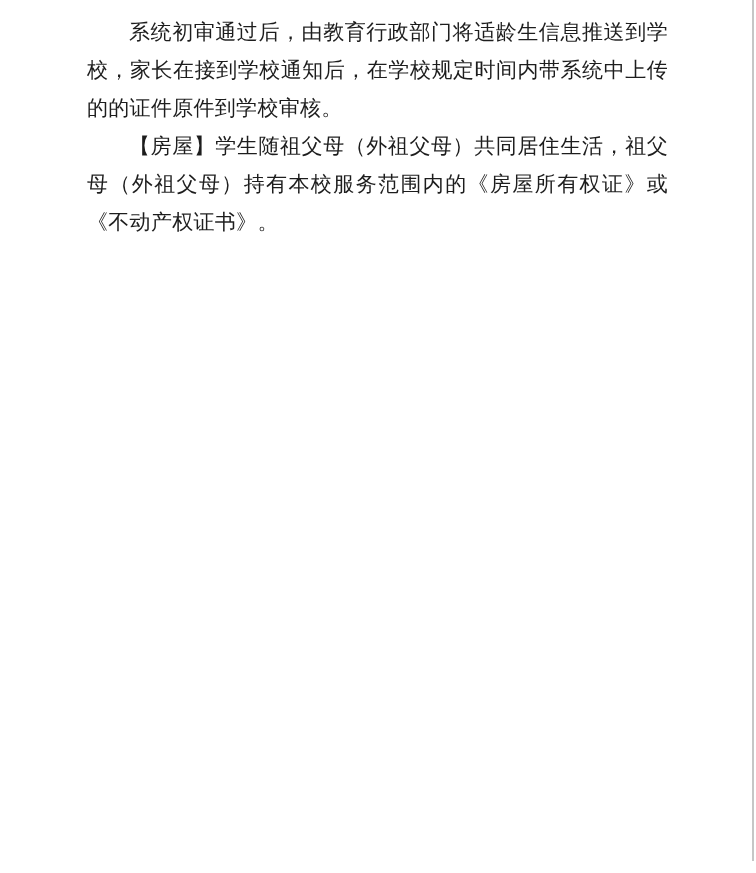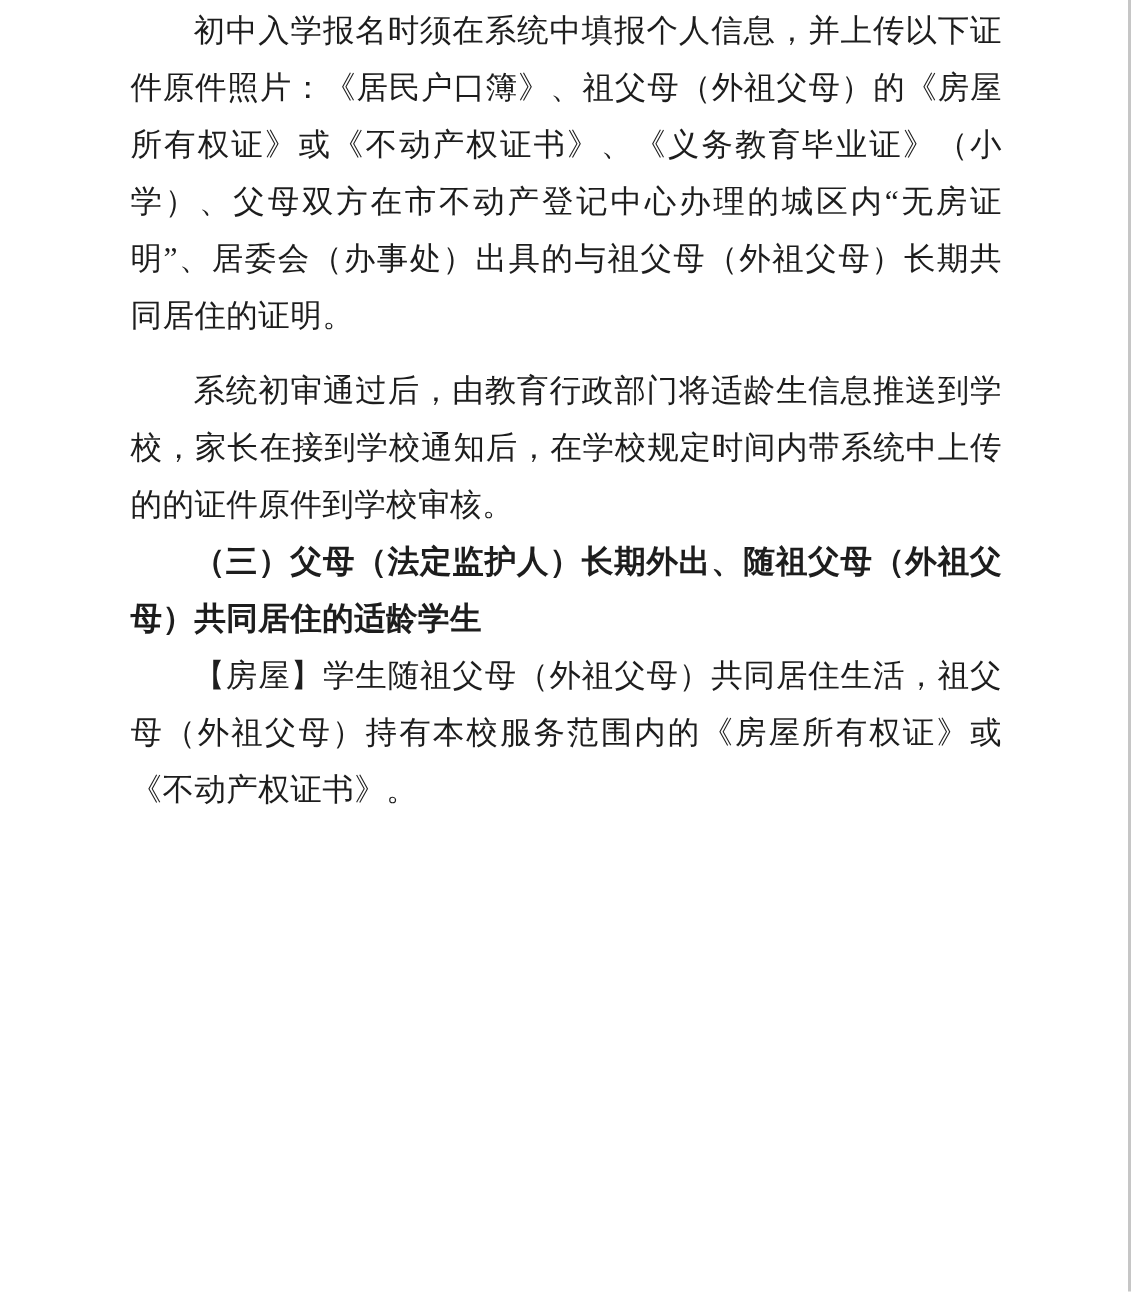--- a/index.html
+++ b/index.html
@@ -41,19 +41,17 @@
     top: 0;
     width: 2px;
     height: 861px;
   }
 </style>
 </head>
 <body>
 
 <div class="page" style="background: rgb(255, 255, 255);">
   <div class="content">
-      <p class="para" style="color: rgb(29, 29, 29);">初中入学报名时须在系统中填报个人信息，并上传以下证件原件照片：《居民户口簿》、祖父母（外祖父母）的《房屋所有权证》或《不动产权证书》、《义务教育毕业证》（小学）、父母双方在市不动产登记中心办理的城区内“无房证明”、居委会（办事处）出具的与祖父母（外祖父母）长期共同居住的证明。</p>
       <p class="para" style="color: rgb(29, 29, 29); margin-top: 12px;">系统初审通过后，由教育行政部门将适龄生信息推送到学校，家长在接到学校通知后，在学校规定时间内带系统中上传的的证件原件到学校审核。</p>
-      <p class="para heading" style="color: rgb(29, 29, 29);">（三）父母（法定监护人）长期外出、随祖父母（外祖父母）共同居住的适龄学生</p>
       <p class="para" style="color: rgb(29, 29, 29);">【房屋】学生随祖父母（外祖父母）共同居住生活，祖父母（外祖父母）持有本校服务范围内的《房屋所有权证》或《不动产权证书》。</p>
     </div>
   <div class="right-border" style="background: rgb(198, 198, 198);"></div>
 </div>
 
 </body></html>

